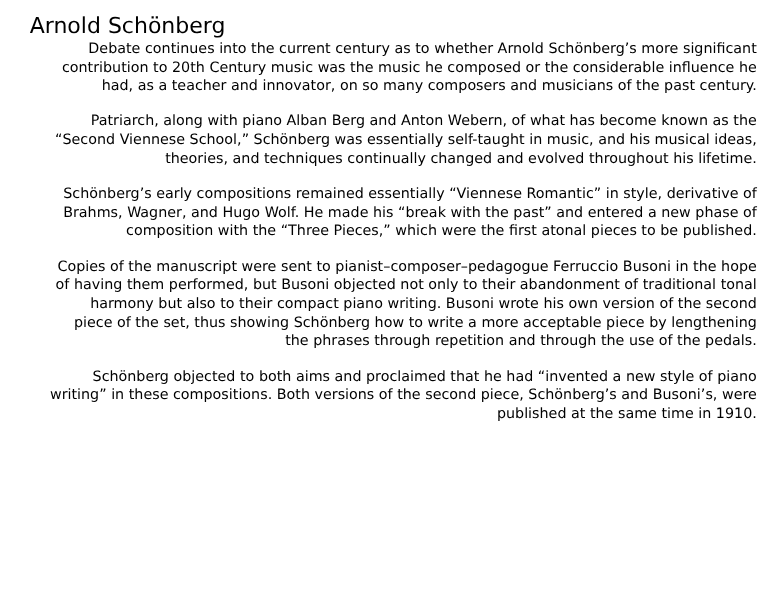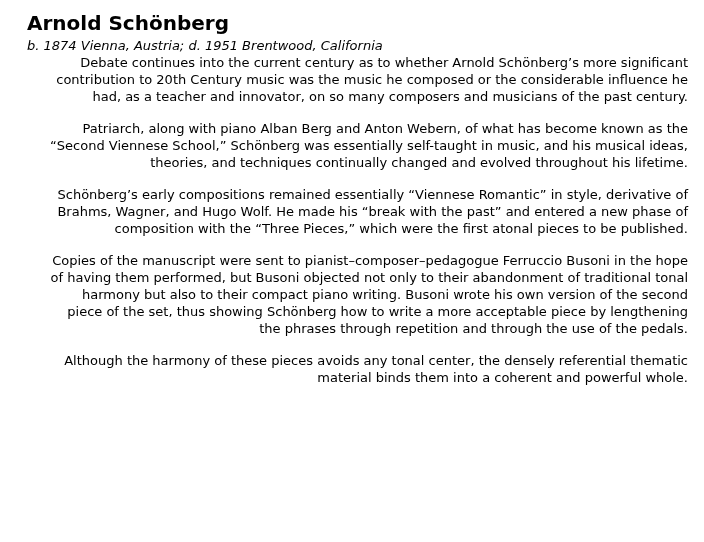--- a/index.html
+++ b/index.html
@@ -18,42 +18,41 @@
   }
   .page {
     box-sizing: border-box;
     width: 704px;
     height: 542px;
     padding: 10px 16px 0 27px;
   }
   .composer-title {
     font-size: 20px;
     line-height: 26px;
-    font-weight: bold;
+    font-weight: normal;
     margin: 0;
     padding: 0;
   }
   .life-dates {
     font-style: italic;
     margin: 1px 0 0 0;
   }
   .work-title {
     margin: 37px 0 15px 0;
   }
   .body-para {
     margin: 0 0 15px 16px;
     text-align: right;
   }
 </style>
 </head>
 <body>
 
 <div class="page">
   <h1 class="composer-title">Arnold Schönberg</h1>
-  <div class="life-dates">b. 1874 Vienna, Austria; d. 1951 Brentwood, California</div>
 
 
   <p class="body-para">Debate continues into the current century as to whether Arnold Schönberg’s more significant contribution to 20th Century music was the music he composed or the considerable influence he had, as a teacher and innovator, on so many composers and musicians of the past century.</p>
   <p class="body-para">Patriarch, along with piano Alban Berg and Anton Webern, of what has become known as the “Second Viennese School,” Schönberg was essentially self-taught in music, and his musical ideas, theories, and techniques continually changed and evolved throughout his lifetime.</p>
   <p class="body-para">Schönberg’s early compositions remained essentially “Viennese Romantic” in style, derivative of Brahms, Wagner, and Hugo Wolf. He made his “break with the past” and entered a new phase of composition with the “Three Pieces,” which were the first atonal pieces to be published.</p>
   <p class="body-para">Copies of the manuscript were sent to pianist–composer–pedagogue Ferruccio Busoni in the hope of having them performed, but Busoni objected not only to their abandonment of traditional tonal harmony but also to their compact piano writing. Busoni wrote his own version of the second piece of the set, thus showing Schönberg how to write a more acceptable piece by lengthening the phrases through repetition and through the use of the pedals.</p>
-  <p class="body-para">Although the harmony of these pieces avoids any tonal center, the densely referential thematic material binds them into a coherent and powerful whole.</p>
+  <p class="body-para">Schönberg objected to both aims and proclaimed that he had “invented a new style of piano writing” in these compositions. Both versions of the second piece, Schönberg’s and Busoni’s, were published at the same time in 1910.</p>
 </div>
 
 </body></html>

